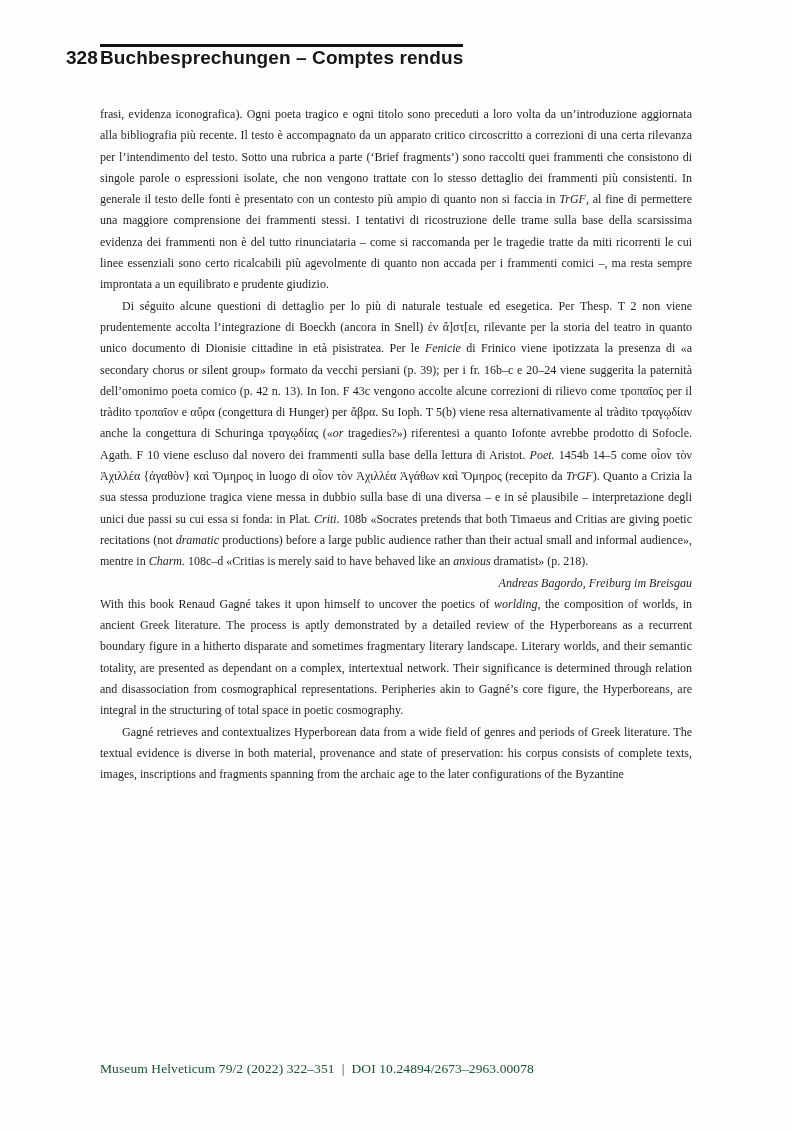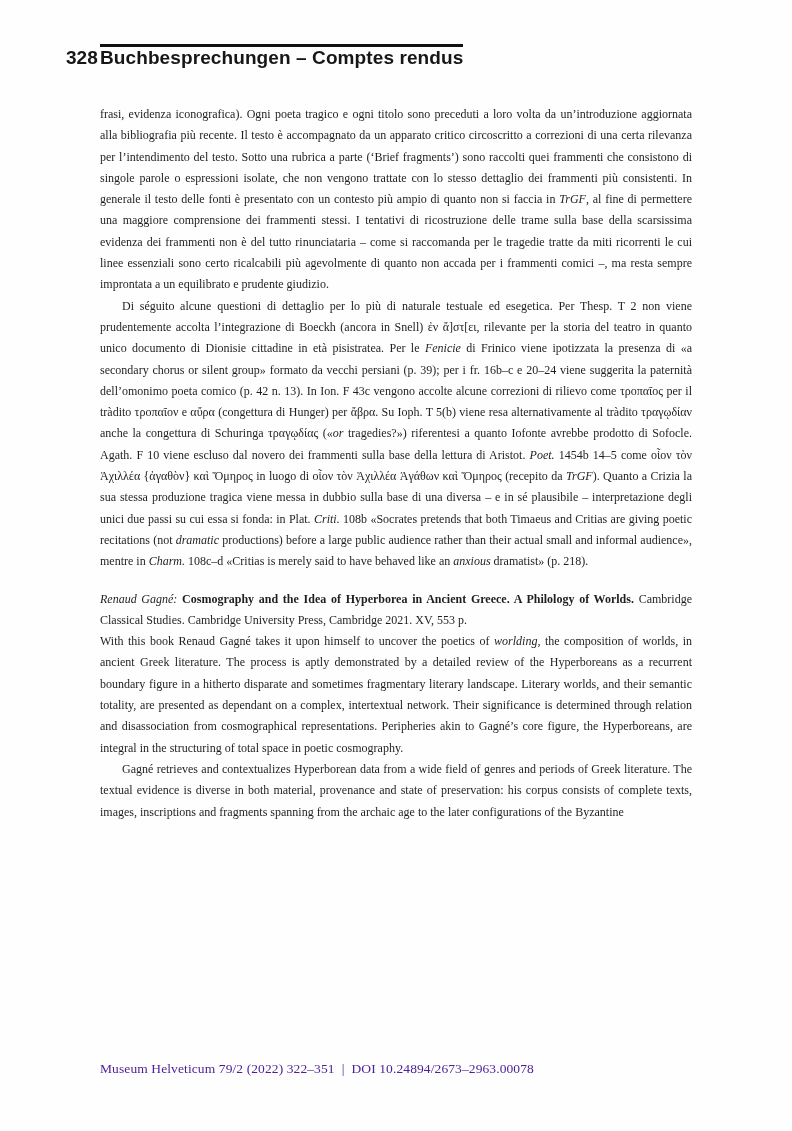--- a/index.html
+++ b/index.html
@@ -54,21 +54,21 @@
   .heading { margin-top: 16px; }
   .i { font-style: italic; }
   .b { font-weight: bold; }
 
   
   .page-footer {
     position: absolute;
     top: 1061px;
     left: 100px;
     font-size: 13.5px;
-    color: #4c1d95;
+    color: #14532d;
     letter-spacing: 0.1px;
   }
   .page-footer .sep { padding: 0 7px; }
 </style>
 </head>
 <body>
 
 <div class="page">
 
   <header class="running-header">
@@ -77,22 +77,22 @@
       <span>Buchbesprechungen – Comptes rendus</span>
     </div>
   </header>
 
   <main class="body-text">
 
     <p class="para"><span>frasi, evidenza iconografica). Ogni poeta tragico e ogni titolo sono preceduti a loro volta da un’introduzione aggiornata alla bibliografia più recente. Il testo è accompagnato da un apparato critico circoscritto a correzioni di una certa rilevanza per l’intendimento del testo. Sotto una rubrica a parte (‘Brief fragments’) sono raccolti quei frammenti che consistono di singole parole o espressioni isolate, che non vengono trattate con lo stesso dettaglio dei frammenti più consistenti. In generale il testo delle fonti è presentato con un contesto più ampio di quanto non si faccia in </span><span class="i">TrGF</span><span>, al fine di permettere una maggiore comprensione dei frammenti stessi. I tentativi di ricostruzione delle trame sulla base della scarsissima evidenza dei frammenti non è del tutto rinunciataria – come si raccomanda per le tragedie tratte da miti ricorrenti le cui linee essenziali sono certo ricalcabili più agevolmente di quanto non accada per i frammenti comici –, ma resta sempre improntata a un equilibrato e prudente giudizio.</span></p>
 
     <p class="para indent"><span>Di séguito alcune questioni di dettaglio per lo più di naturale testuale ed esegetica. Per Thesp. T 2 non viene prudentemente accolta l’integrazione di Boeckh (ancora in Snell) ἐν ἄ]στ[ει, rilevante per la storia del teatro in quanto unico documento di Dionisie cittadine in età pisistratea. Per le </span><span class="i">Fenicie</span><span> di Frinico viene ipotizzata la presenza di «a secondary chorus or silent group» formato da vecchi persiani (p. 39); per i fr. 16b–c e 20–24 viene suggerita la paternità dell’omonimo poeta comico (p. 42 n. 13). In Ion. F 43c vengono accolte alcune correzioni di rilievo come τροπαῖος per il tràdito τροπαῖον e αὔρα (congettura di Hunger) per ἄβρα. Su Ioph. T 5(b) viene resa alternativamente al tràdito τραγῳδίαν anche la congettura di Schuringa τραγῳδίας («</span><span class="i">or</span><span> tragedies?») riferentesi a quanto Iofonte avrebbe prodotto di Sofocle. Agath. F 10 viene escluso dal novero dei frammenti sulla base della lettura di Aristot. </span><span class="i">Poet.</span><span> 1454b 14–5 come οἷον τὸν Ἀχιλλέα {ἀγαθὸν} καὶ Ὅμηρος in luogo di οἷον τὸν Ἀχιλλέα Ἀγάθων καὶ Ὅμηρος (recepito da </span><span class="i">TrGF</span><span>). Quanto a Crizia la sua stessa produzione tragica viene messa in dubbio sulla base di una diversa – e in sé plausibile – interpretazione degli unici due passi su cui essa si fonda: in Plat. </span><span class="i">Criti.</span><span> 108b «Socrates pretends that both Timaeus and Critias are giving poetic recitations (not </span><span class="i">dramatic</span><span> productions) before a large public audience rather than their actual small and informal audience», mentre in </span><span class="i">Charm.</span><span> 108c–d «Critias is merely said to have behaved like an </span><span class="i">anxious</span><span> dramatist» (p. 218).</span></p>
 
+    <p class="signature">Andreas Bagordo, Freiburg im Breisgau</p>
 
-    <p class="para heading"><span class="i">Renaud Gagné: </span><span class="b">Cosmography and the Idea of Hyperborea in Ancient Greece. A Philology of Worlds.</span><span> Cambridge Classical Studies. Cambridge University Press, Cambridge 2021. XV, 553 p.</span></p>
 
     <p class="para"><span>With this book Renaud Gagné takes it upon himself to uncover the poetics of </span><span class="i">worlding,</span><span> the composition of worlds, in ancient Greek literature. The process is aptly demonstrated by a detailed review of the Hyperboreans as a recurrent boundary figure in a hitherto disparate and sometimes fragmentary literary landscape. Literary worlds, and their semantic totality, are presented as dependant on a complex, intertextual network. Their significance is determined through relation and disassociation from cosmographical representations. Peripheries akin to Gagné’s core figure, the Hyperboreans, are integral in the structuring of total space in poetic cosmography.</span></p>
 
     <p class="para indent"><span>Gagné retrieves and contextualizes Hyperborean data from a wide field of genres and periods of Greek literature. The textual evidence is diverse in both material, provenance and state of preservation: his corpus consists of complete texts, images, inscriptions and fragments spanning from the archaic age to the later configurations of the Byzantine</span></p>
 
   </main>
 
   <footer class="page-footer">
     <span>Museum Helveticum 79/2 (2022) 322–351</span><span class="sep">|</span><span>DOI 10.24894/2673–2963.00078</span>
   </footer>

